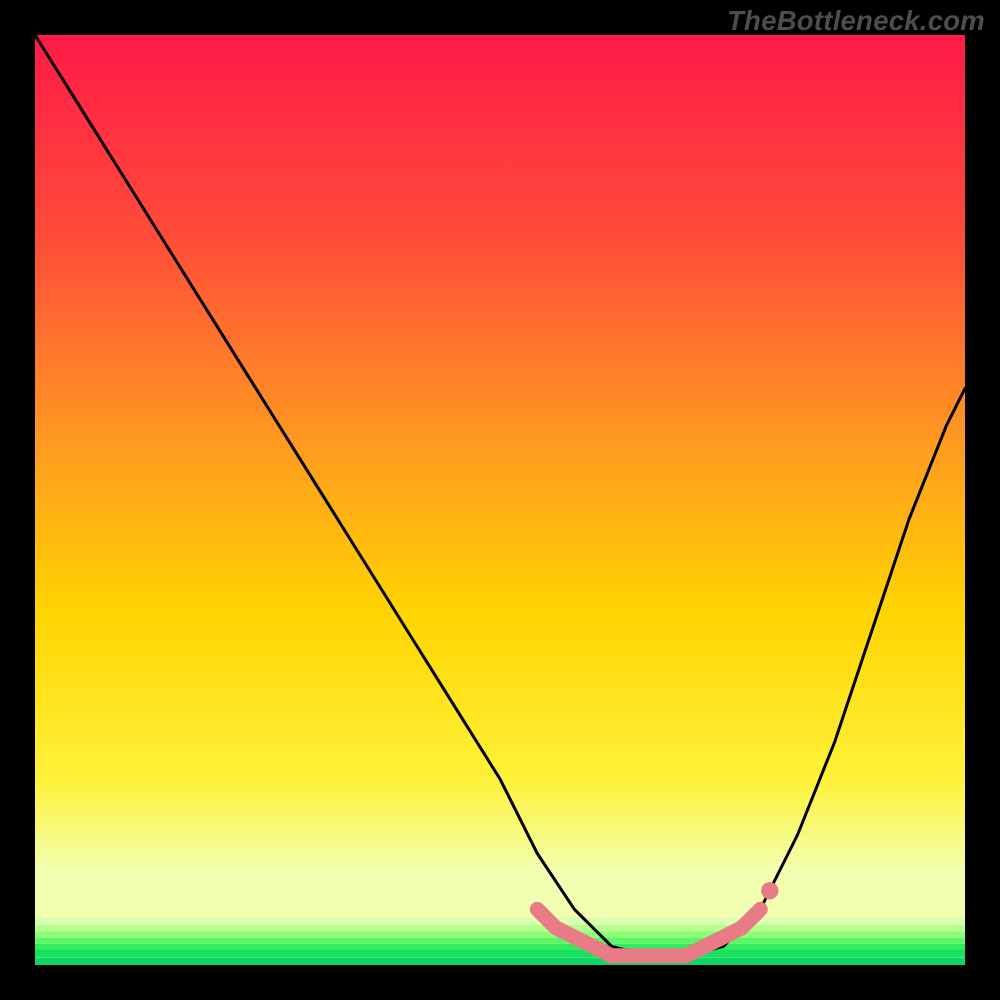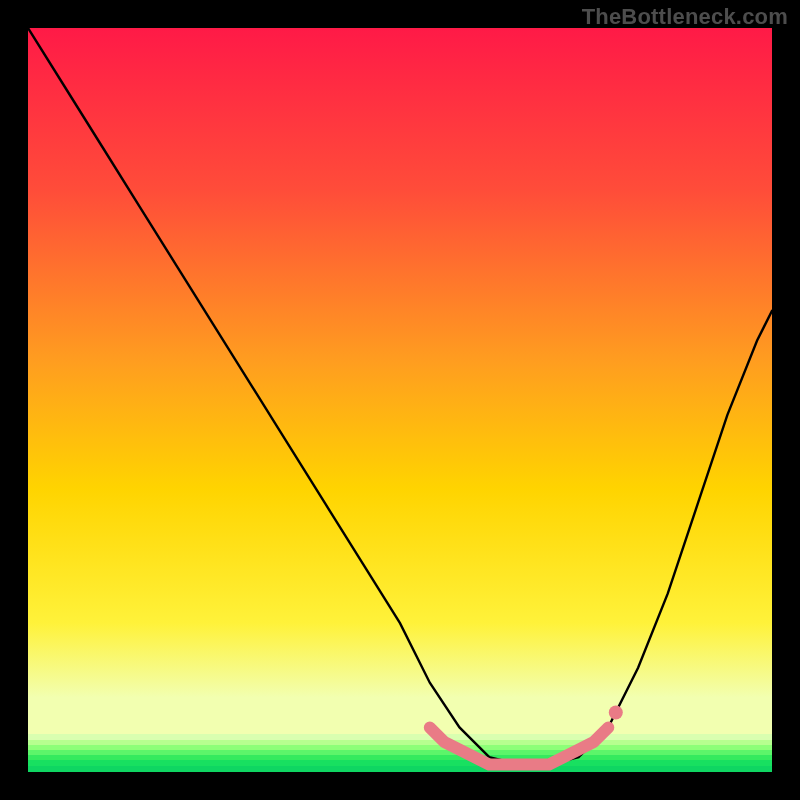--- a/index.html
+++ b/index.html
@@ -18,20 +18,21 @@
   .watermark {
     position: absolute;
     top: 4px;
     right: 12px;
     font-family: Arial, Helvetica, sans-serif;
     font-size: 22px;
     font-weight: 600;
     color: #4d4d4d;
     letter-spacing: 0.2px;
     user-select: none;
+    font-style: italic;
   }
   .plot {
     position: absolute;
     left: 28px;
     right: 28px;
     top: 28px;
     bottom: 28px;
     overflow: hidden;
   }
   .bg-gradient {

